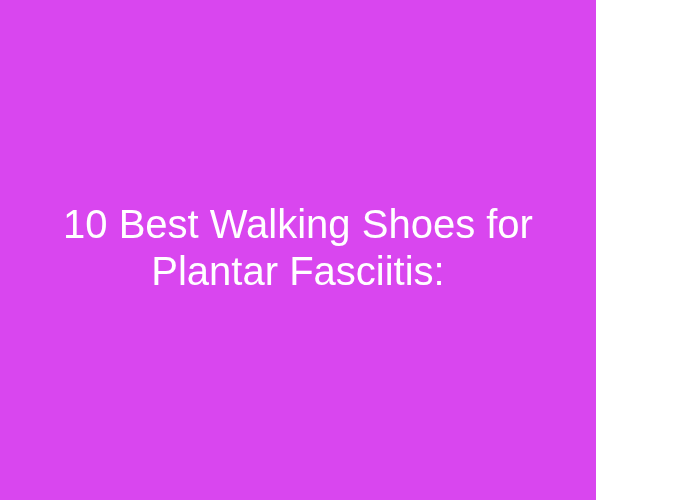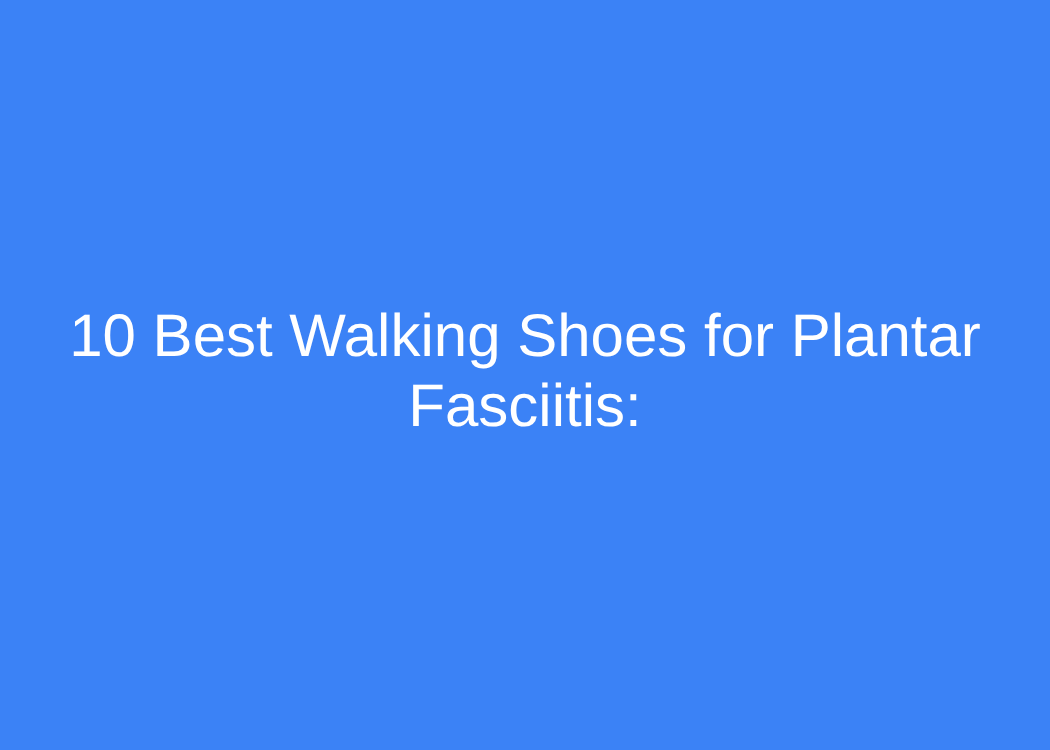--- a/index.html
+++ b/index.html
@@ -12,23 +12,23 @@
     width: 700px;
     height: 500px;
     overflow: hidden;
     font-family: "Liberation Sans", sans-serif;
     background: #ffffff;
   }
 
   .hero-card {
     position: relative;
     box-sizing: border-box;
-    width: 700px;
+    width: 596px;
     height: 500px;
-    background-color: #3b82f6;
+    background-color: #d946ef;
     display: flex;
     flex-direction: column;
     align-items: center;
     justify-content: flex-start;
   }
 
   .hero-title {
     position: absolute;
     left: 0;
     right: 0;

